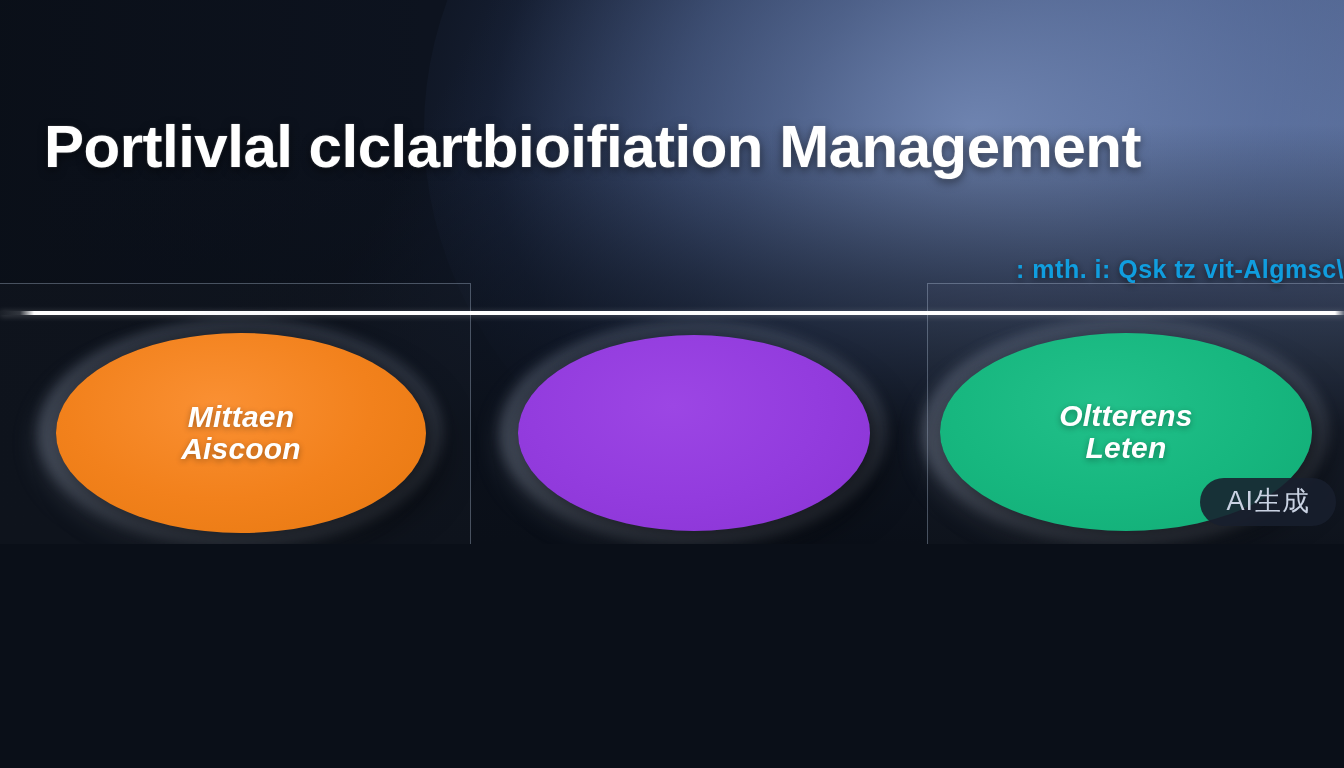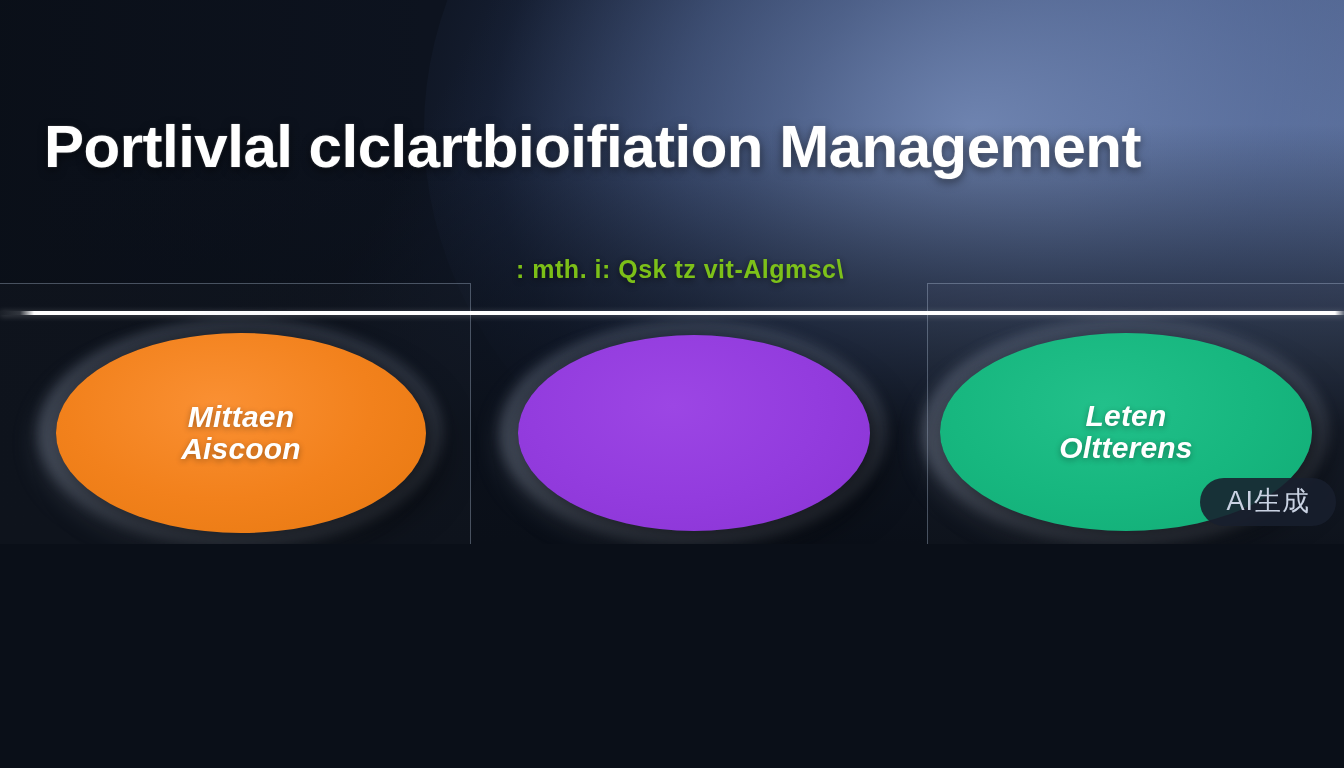--- a/index.html
+++ b/index.html
@@ -75,24 +75,24 @@
     font-weight: bold;
     letter-spacing: -0.5px;
     color: #ffffff;
     white-space: nowrap;
     text-shadow: 0 3px 10px rgba(0,0,0,0.55), 0 0 2px rgba(255,255,255,0.35);
   }
   .subtitle {
     position: absolute;
     left: 16px; right: 0;
     top: 255px;
-    text-align: center;
+    text-align: right;
     font-size: 25px;
     font-weight: bold;
-    color: #84cc16;
+    color: #0ea5e9;
     opacity: 0.93;
     letter-spacing: 0.5px;
     text-shadow: 0 2px 7px rgba(0,0,0,0.6);
   }
 
   
   .panel {
     position: absolute;
     border: 1px solid rgba(186,201,226,0.34);
     background: rgba(255,255,255,0.018);
@@ -208,20 +208,20 @@
 
   <div class="oval-wrap" id="oval-1-wrap">
     <div class="oval-halo"></div>
     <div class="oval" id="oval-1"></div>
   </div>
 
   <div class="oval-wrap" id="oval-2-wrap">
     <div class="oval-halo"></div>
     <div class="oval" id="oval-2"></div>
     <div class="oval-label">
+      <div>Oltterens</div>
       <div>Leten</div>
-      <div>Oltterens</div>
     </div>
   </div>
 
   <div class="watermark">AI生成</div>
 
 </div>
 
 </body></html>

